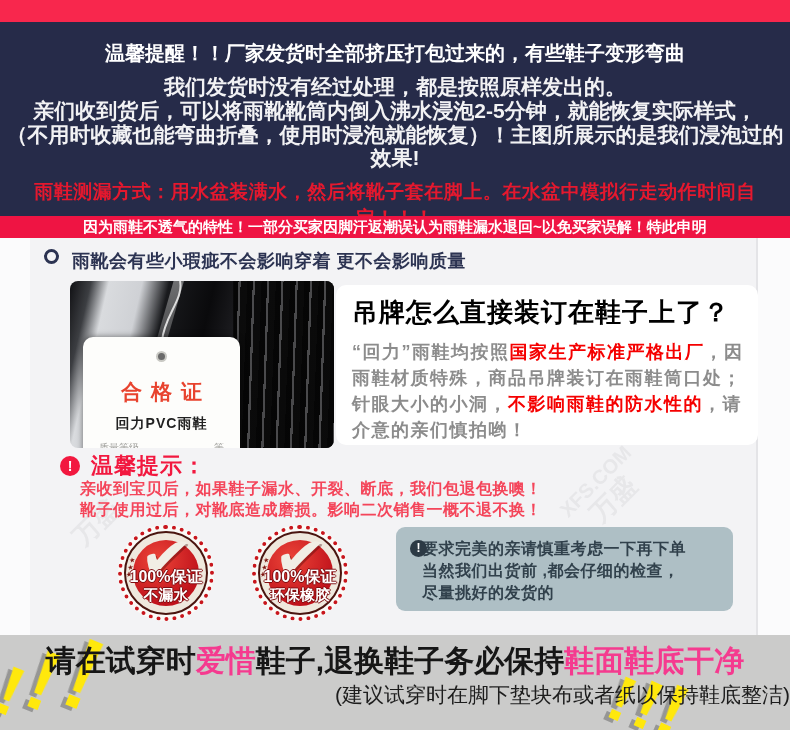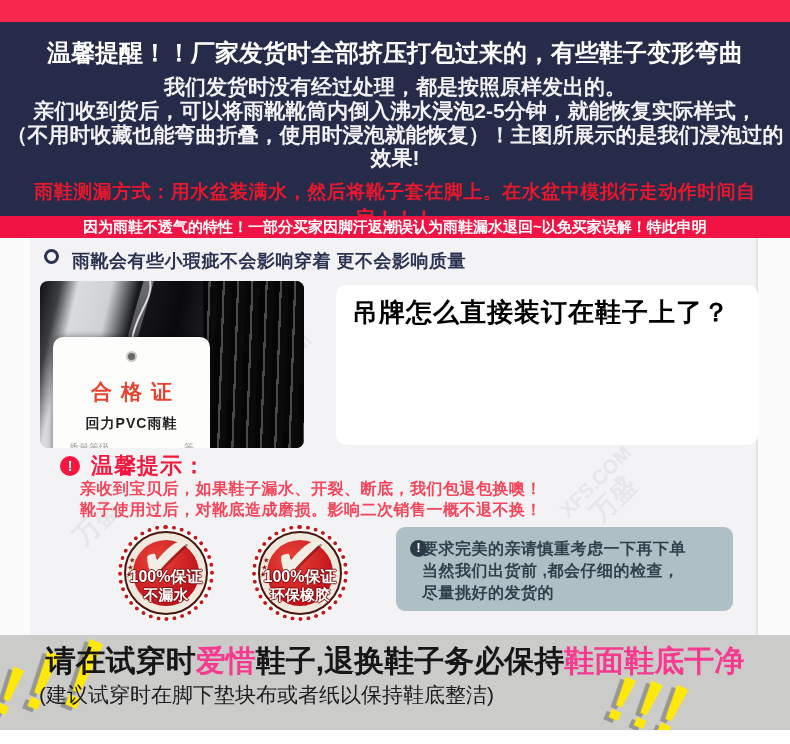--- a/index.html
+++ b/index.html
@@ -5,21 +5,21 @@
   * { margin:0; padding:0; box-sizing:border-box; }
   html,body { background:#ffffff; }
   body { font-family:"Liberation Sans","DejaVu Sans",sans-serif; }
   .page { position:relative; width:790px; height:744px; margin:0 auto; overflow:hidden; background:#fff; }
 
   
   .topbar { position:absolute; left:0; top:0; width:790px; height:22px; background:#f8274d; }
 
   
   .hero { position:absolute; left:0; top:22px; width:790px; height:194px; background:#262b49; text-align:center; overflow:hidden; }
-  .hero-headline { margin-top:16px; color:#ffffff; font-size:24px; font-weight:bold; letter-spacing:0px; line-height:30px; }
+  .hero-headline { margin-top:16px; color:#ffffff; font-size:20px; font-weight:bold; letter-spacing:0px; line-height:30px; }
   .hero-sub { margin-top:7px; color:#f2f2f4; font-size:21px; font-weight:bold; line-height:23px; }
   .hero-red { margin-top:10px; color:#e5182e; font-size:19px; font-weight:bold; line-height:26px; letter-spacing:0.5px; }
 
   
   .pinkbar { position:absolute; left:0; top:216px; width:790px; height:32px; background:#ef1443; color:#ffffff; font-size:15px; font-weight:bold; text-align:center; line-height:22px; }
 
   
   .content { position:absolute; left:0; top:238px; width:790px; height:397px; background:#fbfbfc; }
   .content-card { position:absolute; left:30px; top:0; width:726px; height:397px; background:#f3f3f5; }
   .content-divider { position:absolute; left:756px; top:0; width:2px; height:397px; background:#e4e4e7; }
@@ -28,21 +28,21 @@
   .wm1 { left:560px; top:228px; font-size:20px; }
   .wm2 { left:230px; top:120px; font-size:20px; }
   .wm3 { left:70px; top:270px; font-size:18px; }
   .watermark .cjk { display:block; font-size:26px; }
 
   .flaw-heading { position:absolute; left:44px; top:11px; height:22px; display:flex; align-items:flex-start; }
   .ring-icon { width:15px; height:15px; border:3px solid #2c3352; border-radius:50%; margin-right:13px; }
   .flaw-heading-text { color:#2c3352; font-size:18px; font-weight:bold; letter-spacing:0.5px; }
 
   
-  .photo { position:absolute; left:40px; top:43px; width:264px; height:167px; border-radius:8px; overflow:hidden;
+  .photo { position:absolute; left:70px; top:43px; width:264px; height:167px; border-radius:8px; overflow:hidden;
     background:linear-gradient(103deg,#101013 0%,#3c3e42 7%,#d9dbde 13%,#cfd1d5 24%,#191a1d 33%,#0a0a0c 48%,#232327 62%,#0a0a0c 78%,#161619 100%); }
   .photo .ridges { position:absolute; right:0; top:0; width:96px; height:100%;
     background:repeating-linear-gradient(92deg,#050505 0 5px,#4d4d4f 5px 7px,#0a0a0a 7px 13px); transform:skewY(-4deg) scale(1.1); opacity:0.95; }
   .photo .streak { position:absolute; left:88px; top:-10px; width:10px; height:130px; background:linear-gradient(#ffffff66,#ffffff11); transform:rotate(16deg); }
   .photo .string { position:absolute; left:88px; top:0; }
   .tag { position:absolute; left:13px; top:56px; width:157px; height:140px; background:#fdfdfb; border-radius:10px; box-shadow:0 0 6px rgba(0,0,0,.5); text-align:center; }
   .tag .hole { width:11px; height:11px; border-radius:50%; background:#6a6a6a; border:2px solid #c9c9c4; margin:14px auto 0; }
   .tag-title { margin-top:16px; color:#e8432e; font-size:21px; font-weight:bold; letter-spacing:9px; padding-left:9px; }
   .tag-sub { margin-top:9px; color:#222; font-size:14px; font-weight:bold; letter-spacing:1px; }
   .tag-row { margin-top:8px; display:flex; justify-content:space-between; padding:0 16px; color:#9a9a96; font-size:10px; }
@@ -75,21 +75,21 @@
 
   
   .notebox { position:absolute; left:396px; top:289px; width:337px; height:84px; background:#aebfc5; border-radius:9px; padding:11px 12px 0 14px; }
   .notebox-icon { position:absolute; left:14px; top:13px; width:17px; height:17px; border-radius:50%; background:#2c3a45; color:#fff; font-size:12px; font-weight:bold; text-align:center; line-height:17px; }
   .notebox-text { margin-left:12px; color:#31414c; font-size:16px; font-weight:bold; line-height:22px; letter-spacing:0.5px; }
 
   
   .footerbar { position:absolute; left:0; top:635px; width:790px; height:95px; background:#cbcbca; overflow:hidden; }
   .footer-headline { position:absolute; left:0; top:6px; width:100%; text-align:center; font-size:30px; font-weight:900; color:#161616; letter-spacing:0px; }
   .footer-headline .pk { color:#f53a8f; }
-  .footer-subline { position:absolute; left:0; top:46px; width:100%; text-align:left; font-size:21px; color:#1d1d1d;padding-left:39px; }
+  .footer-subline { position:absolute; left:0; top:46px; width:100%; text-align:right; font-size:21px; color:#1d1d1d;padding-left:39px; }
   .whitestrip { position:absolute; left:0; top:730px; width:790px; height:14px; background:#ffffff; }
 
   .bang { position:absolute; filter:drop-shadow(-4px 4px 0 rgba(105,105,105,.55)); }
   .bang .bar { background:#ffe80c; clip-path:polygon(2% 0,98% 0,76% 100%,24% 100%); }
   .bang .dot { background:#ffe80c; margin:5px auto 0; }
 </style>
 </head>
 <body>
 
 <div class="page">
@@ -138,20 +138,23 @@
         <div class="tag-sub">回力PVC雨鞋</div>
         <div class="tag-row">
           <span>质量等级</span>
           <span>等</span>
         </div>
       </div>
     </div>
 
     <div class="tagcard">
       <div class="tagcard-title">吊牌怎么直接装订在鞋子上了？</div>
+      <div class="tagcard-body">
+        <span>“回力”雨鞋均按照</span><span class="hl">国家生产标准严格出厂</span><span>，因雨鞋材质特殊，商品吊牌装订在雨鞋筒口处；针眼大小的小洞，</span><span class="hl">不影响雨鞋的防水性的</span><span>，请介意的亲们慎拍哟！</span>
+      </div>
     </div>
 
     <div class="tips-title-row">
       <span class="excl-circle">!</span>
       <span class="tips-title">温馨提示：</span>
     </div>
     <div class="tips-lines">
       <div>亲收到宝贝后，如果鞋子漏水、开裂、断底，我们包退包换噢！</div>
       <div>靴子使用过后，对靴底造成磨损。影响二次销售一概不退不换！</div>
     </div>

